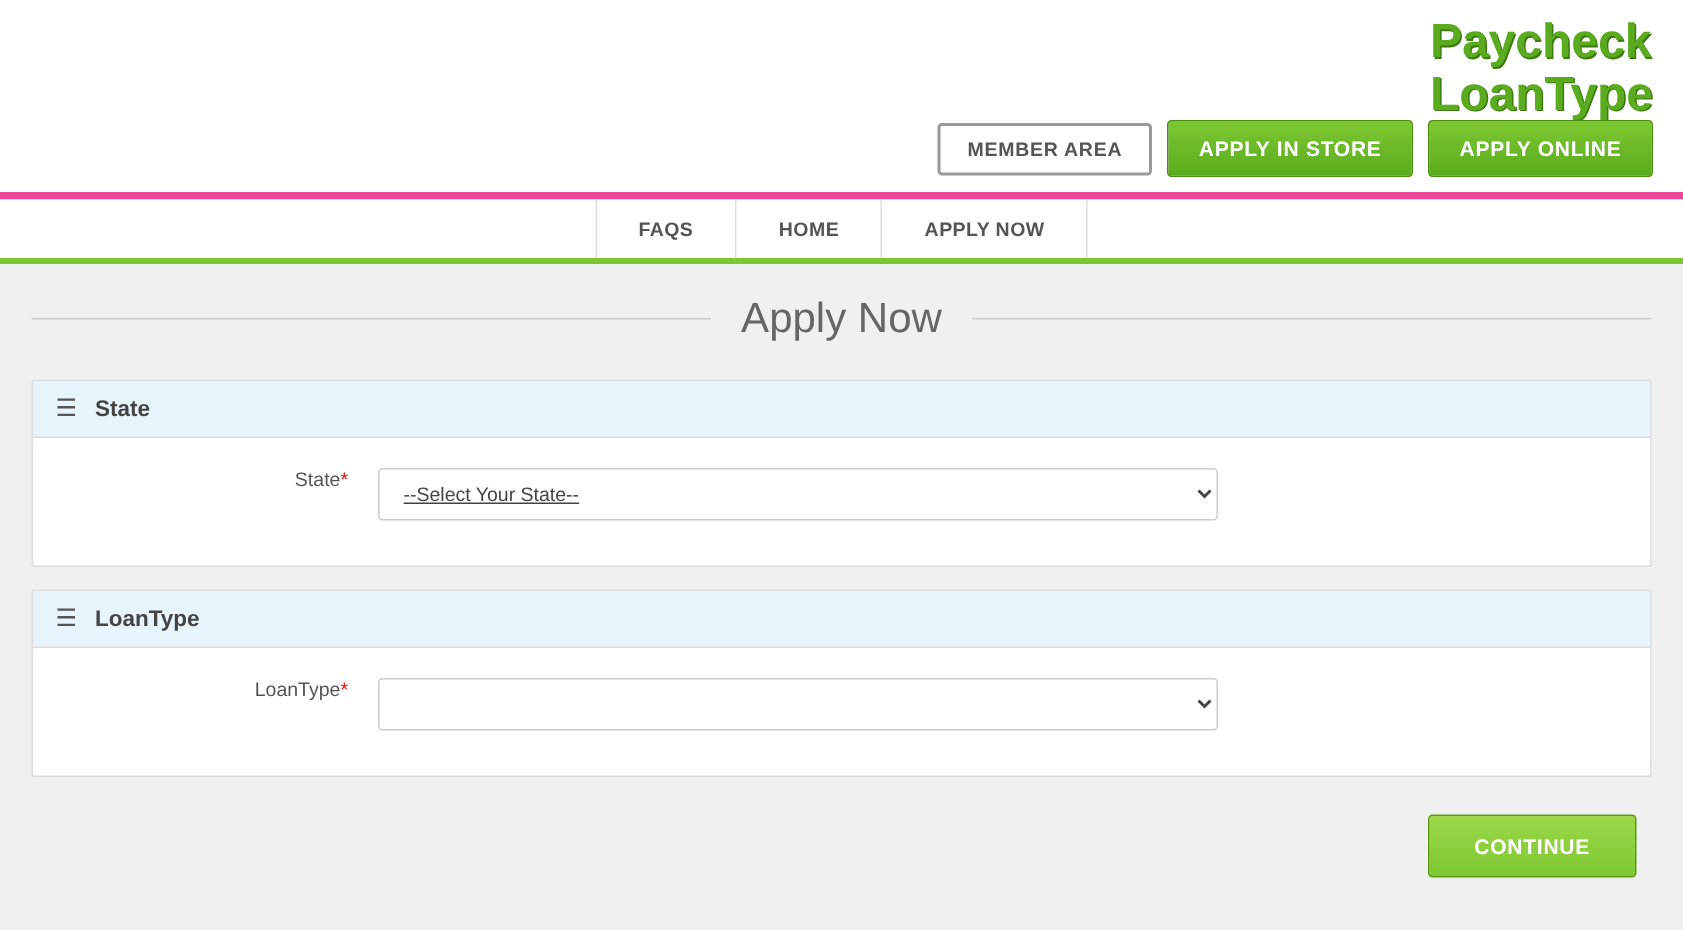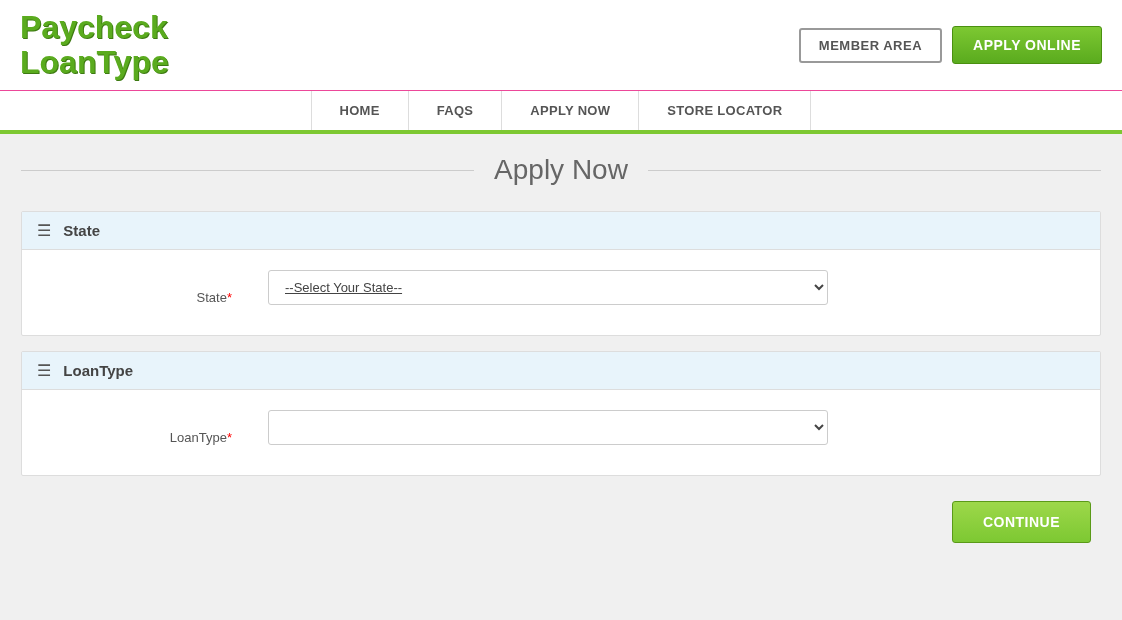--- a/index.html
+++ b/index.html
@@ -3,23 +3,24 @@
   <meta charset="utf-8">
   <style>
     * { box-sizing: border-box; margin: 0; padding: 0; }
     body { font-family: Arial, sans-serif; background: #f0f0f0; min-height: 620px; }
 
     
     .header {
       background: #ffffff;
       padding: 10px 20px;
       display: flex;
-      align-items: center;
+      align-items: flex-end;
       justify-content: space-between;
-      border-bottom: 1px solid #ec4899;
+      border-bottom: 5px solid #ec4899;
+      flex-direction: column;
     }
     .logo-text {
       font-size: 32px;
       font-weight: bold;
       color: #5aab1e;
       line-height: 1.1;
       text-shadow: 1px 1px 0 #3d7a12;
     }
     .logo-text span {
       display: block;
@@ -124,23 +125,22 @@
     .section-title {
       font-size: 15px;
       font-weight: bold;
       color: #444;
     }
     .section-body {
       padding: 20px 30px;
     }
     .form-row {
       display: flex;
-      align-items: flex-end;
+      align-items: flex-start;
       margin-bottom: 10px;
-      gap: 16px;
     }
     .form-label {
       width: 200px;
       text-align: right;
       padding-right: 20px;
       font-size: 13px;
       color: #555;
     }
     .form-label .required {
       color: red;
@@ -180,29 +180,29 @@
 </head>
 <body>
 
 <div class="header">
   <div class="logo-text">
     <span>Paycheck</span>
     <span>LoanType</span>
   </div>
   <div class="header-buttons">
     <button class="btn-member-area">MEMBER AREA</button>
+    <button class="btn-green">APPLY IN STORE</button>
     <button class="btn-green">APPLY ONLINE</button>
   </div>
 </div>
 
 <nav class="nav">
+  <div class="nav-item">FAQS</div>
   <div class="nav-item">HOME</div>
-  <div class="nav-item">FAQS</div>
   <div class="nav-item">APPLY NOW</div>
-  <div class="nav-item">STORE LOCATOR</div>
 </nav>
 
 <div class="main">
 
   <div class="page-title-wrap">
     <div class="title-line"></div>
     <h1 class="page-title">Apply Now</h1>
     <div class="title-line"></div>
   </div>
 

